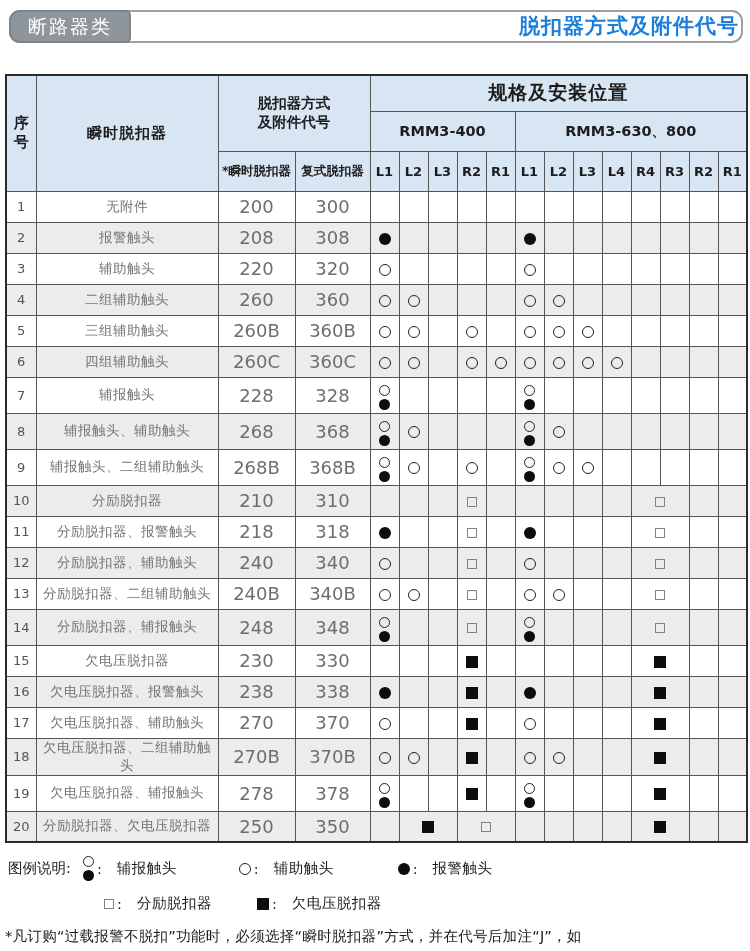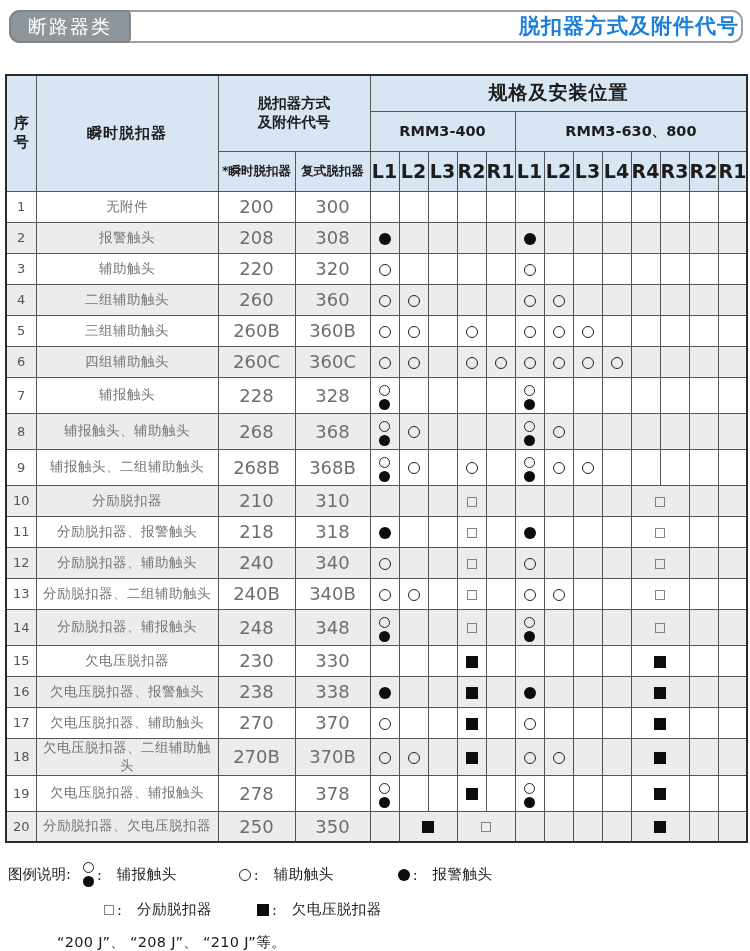--- a/index.html
+++ b/index.html
@@ -37,39 +37,39 @@
     border:1px solid var(--grid);text-align:center;vertical-align:middle;
     overflow:hidden;padding:0;
   }
   .dtable thead th{background:var(--hdrbg);font-weight:bold;color:#1d1d1d}
   .h1{height:36px}.h2{height:40px}.h3{height:40px}
   .spech{font-size:19px;letter-spacing:1px}
   .nameh{font-size:15px;letter-spacing:1px}
   .modelh{font-size:14.5px}
   .triph{font-size:14.5px;line-height:1.35}
   .subh{font-size:12.5px;letter-spacing:0}
-  .collabel{font-size:19px}
+  .collabel{font-size:13px}
   .vtext{width:17px;margin:18px auto;line-height:1.3;word-break:break-all;font-size:15px}
   tbody tr{height:31px;background:#fff}
   tbody tr.alt{background:var(--zebra)}
   tbody tr.tall{height:36px}
   td.seq{color:#555;font-size:13px}
   td.name{font-size:13.5px;color:#737373;letter-spacing:0.5px}
   td.code{color:var(--code);font-size:18px}
   
   .mk{display:inline-block;vertical-align:middle;line-height:0}
   .mk.o{width:12px;height:12px;border:1.5px solid #222;border-radius:50%;background:transparent}
   .mk.f{width:12px;height:12px;border-radius:50%;background:#0d0d0d}
   .mk.sq{width:10px;height:10px;border:1.5px solid #828282;background:transparent}
   .mk.fsq{width:12px;height:12px;background:#0d0d0d}
   .stack{display:inline-flex;flex-direction:column;align-items:center;gap:3px;line-height:0}
   .stack .mk.o{width:11px;height:11px}
   .stack .mk.f{width:11px;height:11px}
   
-  .legend{margin:19px 0 0 8px;font-size:14.5px;color:#1c1c1c}
+  .legend{margin:13px 0 0 8px;font-size:14.5px;color:#1c1c1c}
   .lrow{display:flex;align-items:center}
   .lrow1{margin-bottom:13px}
   .lrow2{margin-left:84px;margin-bottom:2px}
   .llabel{white-space:nowrap}
   .litem{display:flex;align-items:center;white-space:nowrap}
   .litem .lc{margin-left:3px}
   .litem .lt{margin-left:15px;letter-spacing:0.5px}
   
   .footnote{margin:12px 4px 0 5px;font-size:14.5px;color:#1a1a1a;line-height:1.6;letter-spacing:0.3px}
   .fn2{padding-left:52px}
@@ -567,14 +567,15 @@
       </span>
       <span class="litem" style="margin-left: 45px;">
         <span class="mk fsq"></span>
         <span class="lc">:</span>
         <span class="lt">欠电压脱扣器</span>
       </span>
     </div>
 </div>
 
 <div class="footnote">
+  <div>*凡订购“过载报警不脱扣”功能时，必须选择“瞬时脱扣器”方式，并在代号后加注“J”，如</div>
   <div class="fn2">“200 J”、 “208 J”、 “210 J”等。</div>
 </div>
 
 </body></html>

